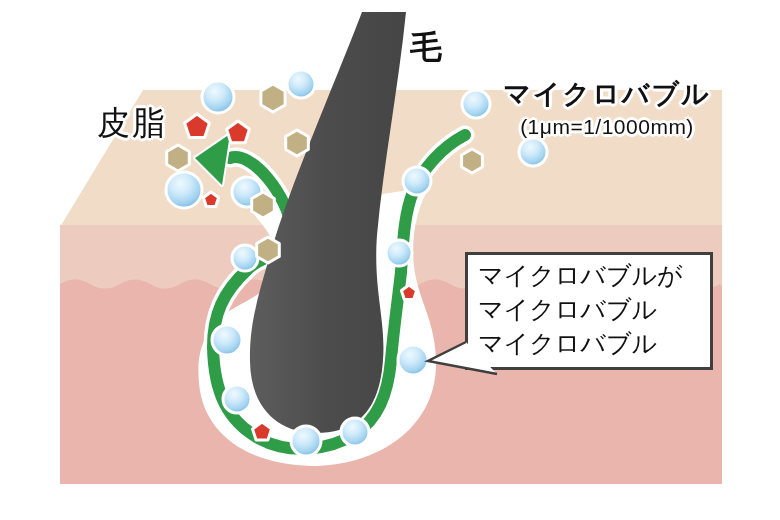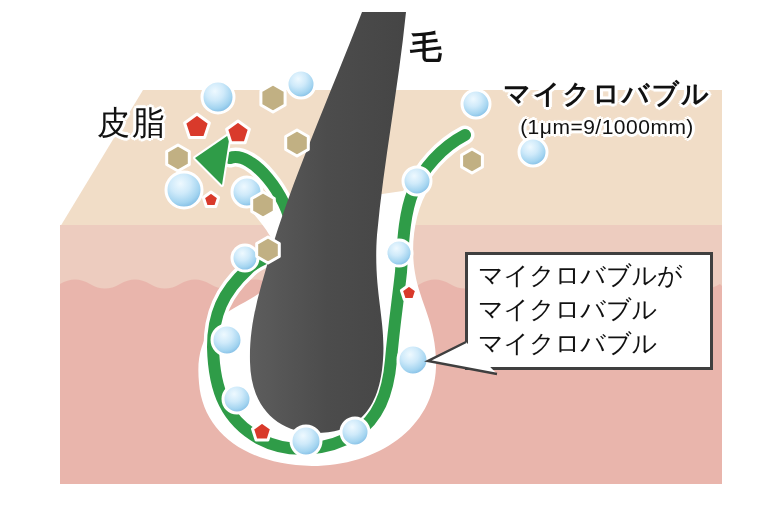--- a/index.html
+++ b/index.html
@@ -102,21 +102,21 @@
       <polygon points="263,192 274.3,198.5 274.3,211.5 263,218 251.7,211.5 251.7,198.5"></polygon>
       <polygon points="268,237 279.3,243.5 279.3,256.5 268,263 256.7,256.5 256.7,243.5"></polygon>
       <polygon points="472,149 482.4,155 482.4,167 472,173 461.6,167 461.6,155"></polygon>
     </g>
   </svg>
 
   <div class="lbl hair-label">毛</div>
 
   <div class="lbl title-block">
     <div class="title-main halo">マイクロバブル</div>
-    <div class="title-sub halo">(1μm=9/1000mm)</div>
+    <div class="title-sub halo">(1μm=1/1000mm)</div>
   </div>
 
   <div class="lbl sebum-label halo">
     <div>皮脂</div>
   </div>
 
   <div class="callout">
     <div>マイクロバブルが</div>
     <div>マイクロバブル</div>
     <div>マイクロバブル</div>

